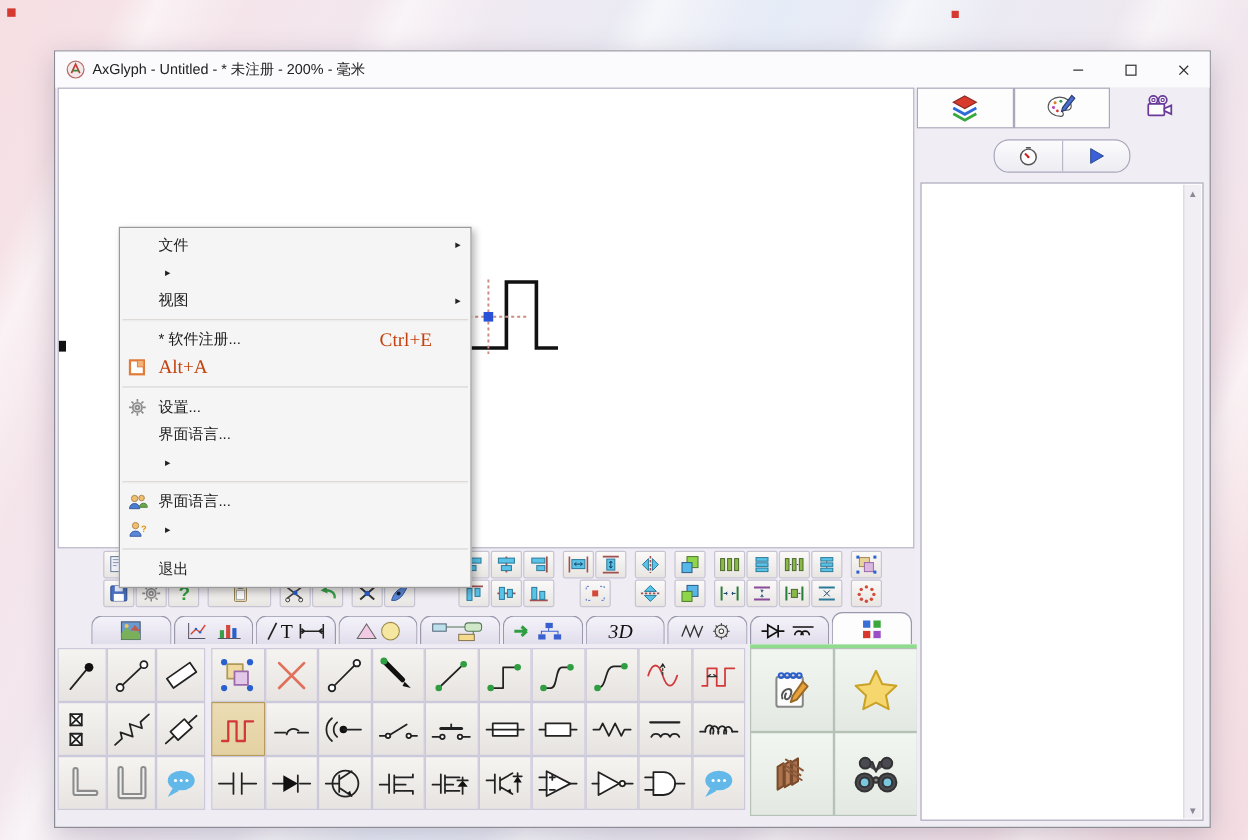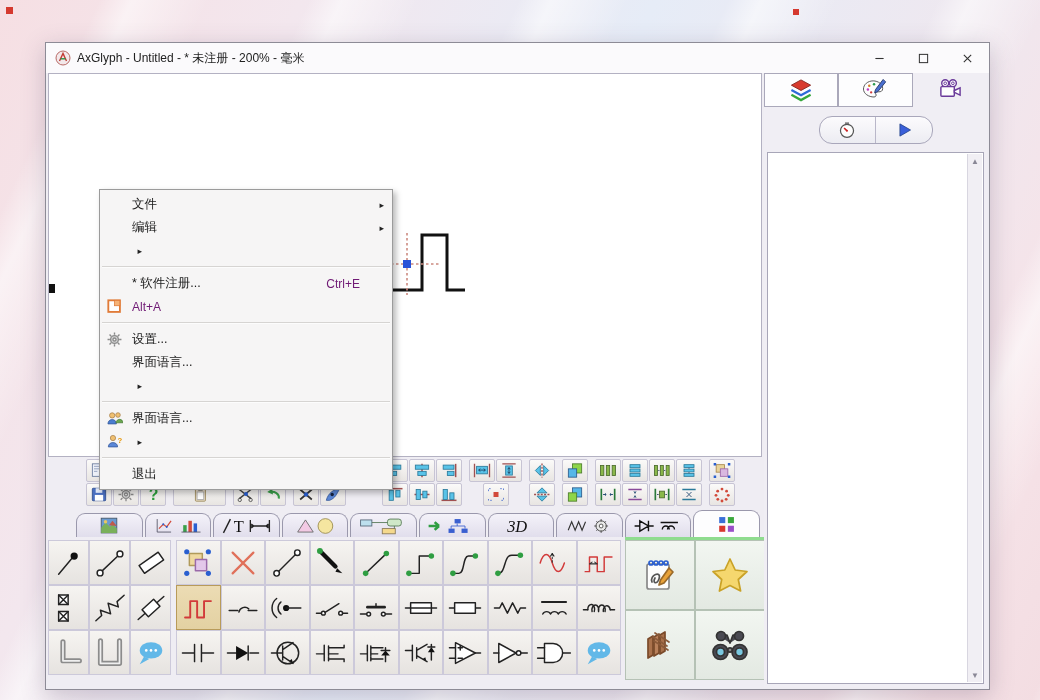--- a/index.html
+++ b/index.html
@@ -7,40 +7,40 @@
   .desktop{position:relative;width:1040px;height:700px;
     background:linear-gradient(115deg,#f6dfe3 0%,#f3e7ee 22%,#e6ecf7 48%,#eee8f0 70%,#f6e3e8 88%,#f3dde2 100%);}
   .streaks{position:absolute;inset:0;pointer-events:none;
     background:repeating-linear-gradient(115deg,rgba(255,255,255,0) 0 90px,rgba(255,255,255,.55) 120px,rgba(255,255,255,0) 190px);}
   .wp-dot{position:absolute;background:#d5392f;}
   .wp-dot.a{left:6px;top:7px;width:7px;height:7px;}
   .wp-dot.b{left:793px;top:9px;width:6px;height:6px;}
 
   
   .win{position:absolute;left:45px;top:42px;width:943px;height:646px;background:#efedf3;
-    border:1px solid #8d8b96;box-shadow:0 6px 22px rgba(80,60,90,.25);}
+    border:1px solid #8d8b96;box-shadow:0 6px 22px rgba(80,60,90,.25);padding-left:19px;}
   .titlebar{position:absolute;left:0;top:0;width:100%;height:30px;background:#fbfafc;display:flex;align-items:center;}
   .titlebar .appico{width:16px;height:16px;margin:0 6px 0 9px;}
   .titlebar .ttl{font-size:12px;color:#222;}
   .wctrls{margin-left:auto;display:flex;height:100%;}
   .wbtn{width:44px;height:100%;display:flex;align-items:center;justify-content:center;}
   .wbtn svg{width:11px;height:11px;}
 
   
   .canvas{position:absolute;left:2px;top:30px;width:714px;height:384px;background:#fff;border:1px solid #b3b1c2;box-sizing:border-box;}
   .drawing{position:absolute;inset:0;width:100%;height:100%;}
 
   
   .cmenu{position:absolute;left:53px;top:146px;width:292px;background:#f6f5f5;border:1px solid #9b9b9b;
     box-shadow:3px 3px 6px rgba(0,0,0,.28);z-index:50;padding:3px 0;}
   .mi{display:flex;align-items:center;height:23px;font-size:12.5px;color:#1a1a1a;padding:0 8px 0 6px;}
   .mi .mico{width:20px;height:17px;margin-right:6px;flex:0 0 20px;}
   .mi .mico svg{width:17px;height:17px;}
   .mi .mlabel{flex:1 1 auto;white-space:nowrap;}
-  .mi .mshort{font-size:12px;color:#701a75;margin-right:14px;}
+  .mi .mshort{font-size:16px;color:#c2410c;margin-right:14px;font-family:Liberation Serif, serif;}
   .mi .marrow{width:10px;font-size:9px;color:#222;text-align:right;}
   .msep{height:1px;background:#d6d4d2;border-bottom:1px solid #fcfcfc;margin:4px 2px;}
 
   
   .toolbar{position:absolute;left:2px;top:414px;width:714px;height:52px;display:flex;align-items:flex-start;padding-left:38px;box-sizing:border-box;}
   .grp{display:flex;flex-direction:column;margin-right:6px;margin-top:2px;}
   .tbrow{display:flex;height:24px;}
   .tbtn{width:26px;height:23px;margin:0 1px 1px 0;border:1px solid #c7c4d4;border-radius:2px;
     background:linear-gradient(#fbfaf9,#e8e5e2);display:flex;align-items:center;justify-content:center;box-sizing:border-box;}
   .tbtn.wide{width:53px;}
@@ -131,25 +131,25 @@
     </div>
 
     <div class="cmenu" id="cmenu">
         <div class="mi">
           <span class="mico"></span>
           <span class="mlabel">文件</span>
           <span class="marrow">▸</span>
         </div>
         <div class="mi">
           <span class="mico"></span>
-          <span class="mlabel">编辑</span>
           <span class="marrow">▸</span>
         </div>
         <div class="mi">
           <span class="mico"></span>
+          <span class="mlabel">视图</span>
           <span class="marrow">▸</span>
         </div>
         <div class="msep"></div>
         <div class="mi">
           <span class="mico"></span>
           <span class="mlabel">* 软件注册...</span>
           <span class="mshort">Ctrl+E</span>
           <span class="marrow"></span>
         </div>
         <div class="mi">

